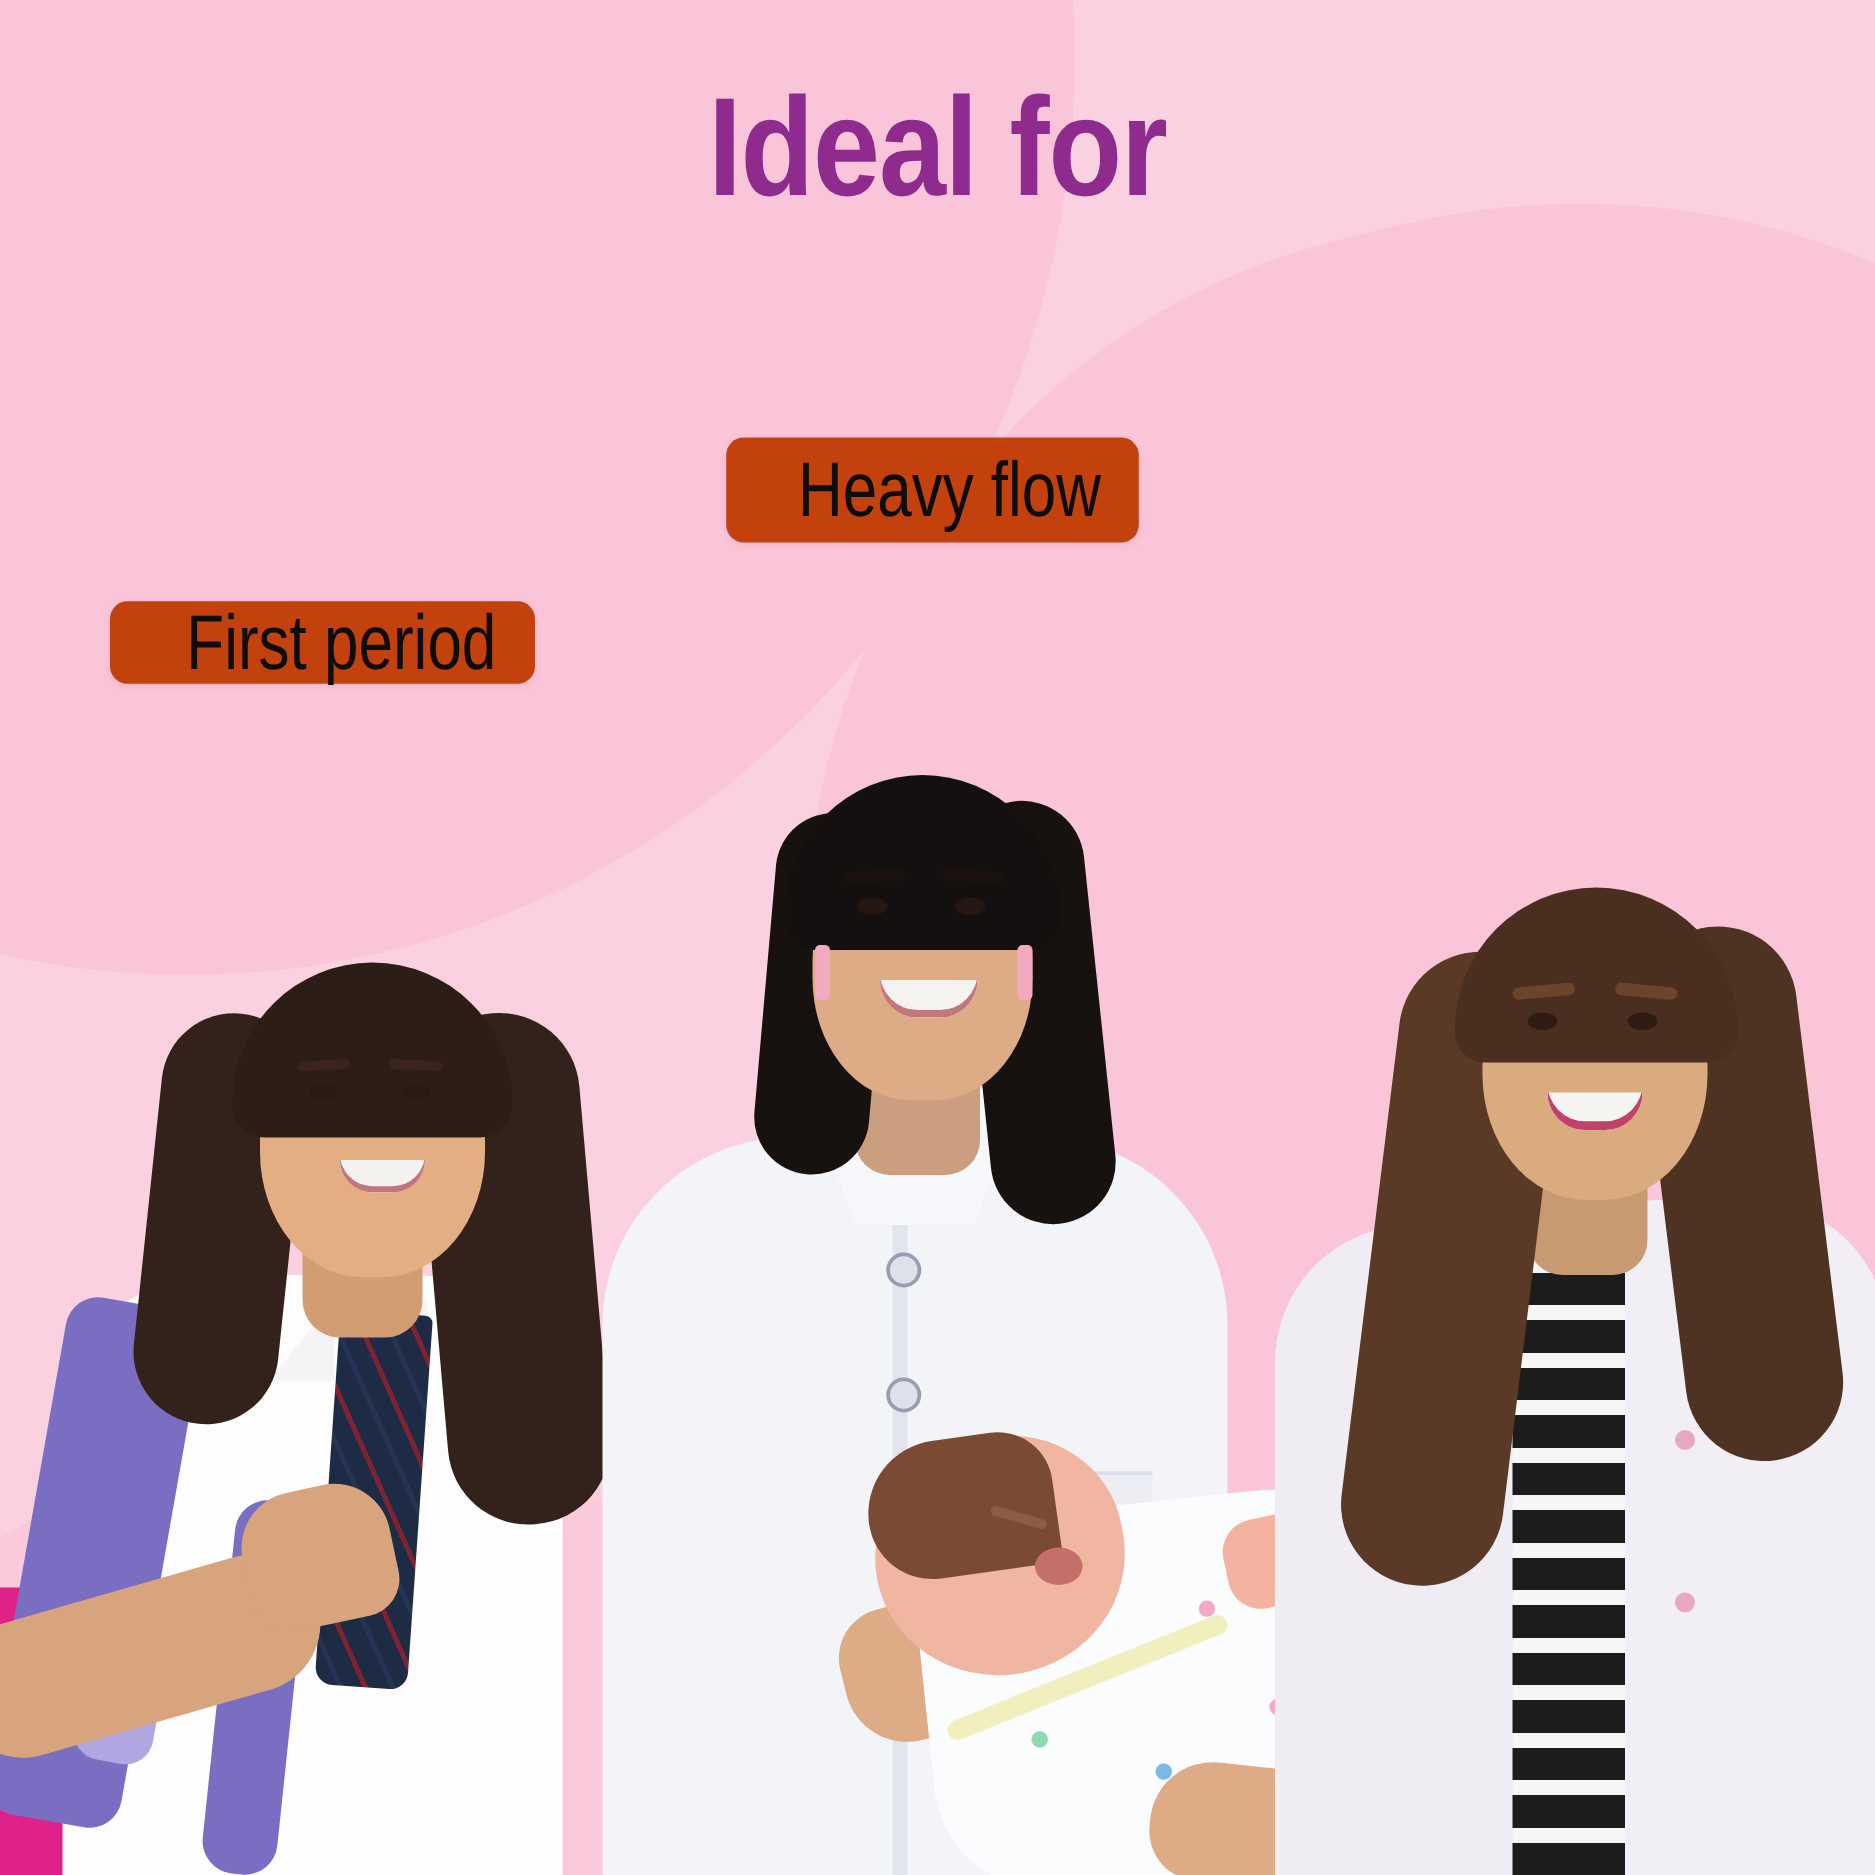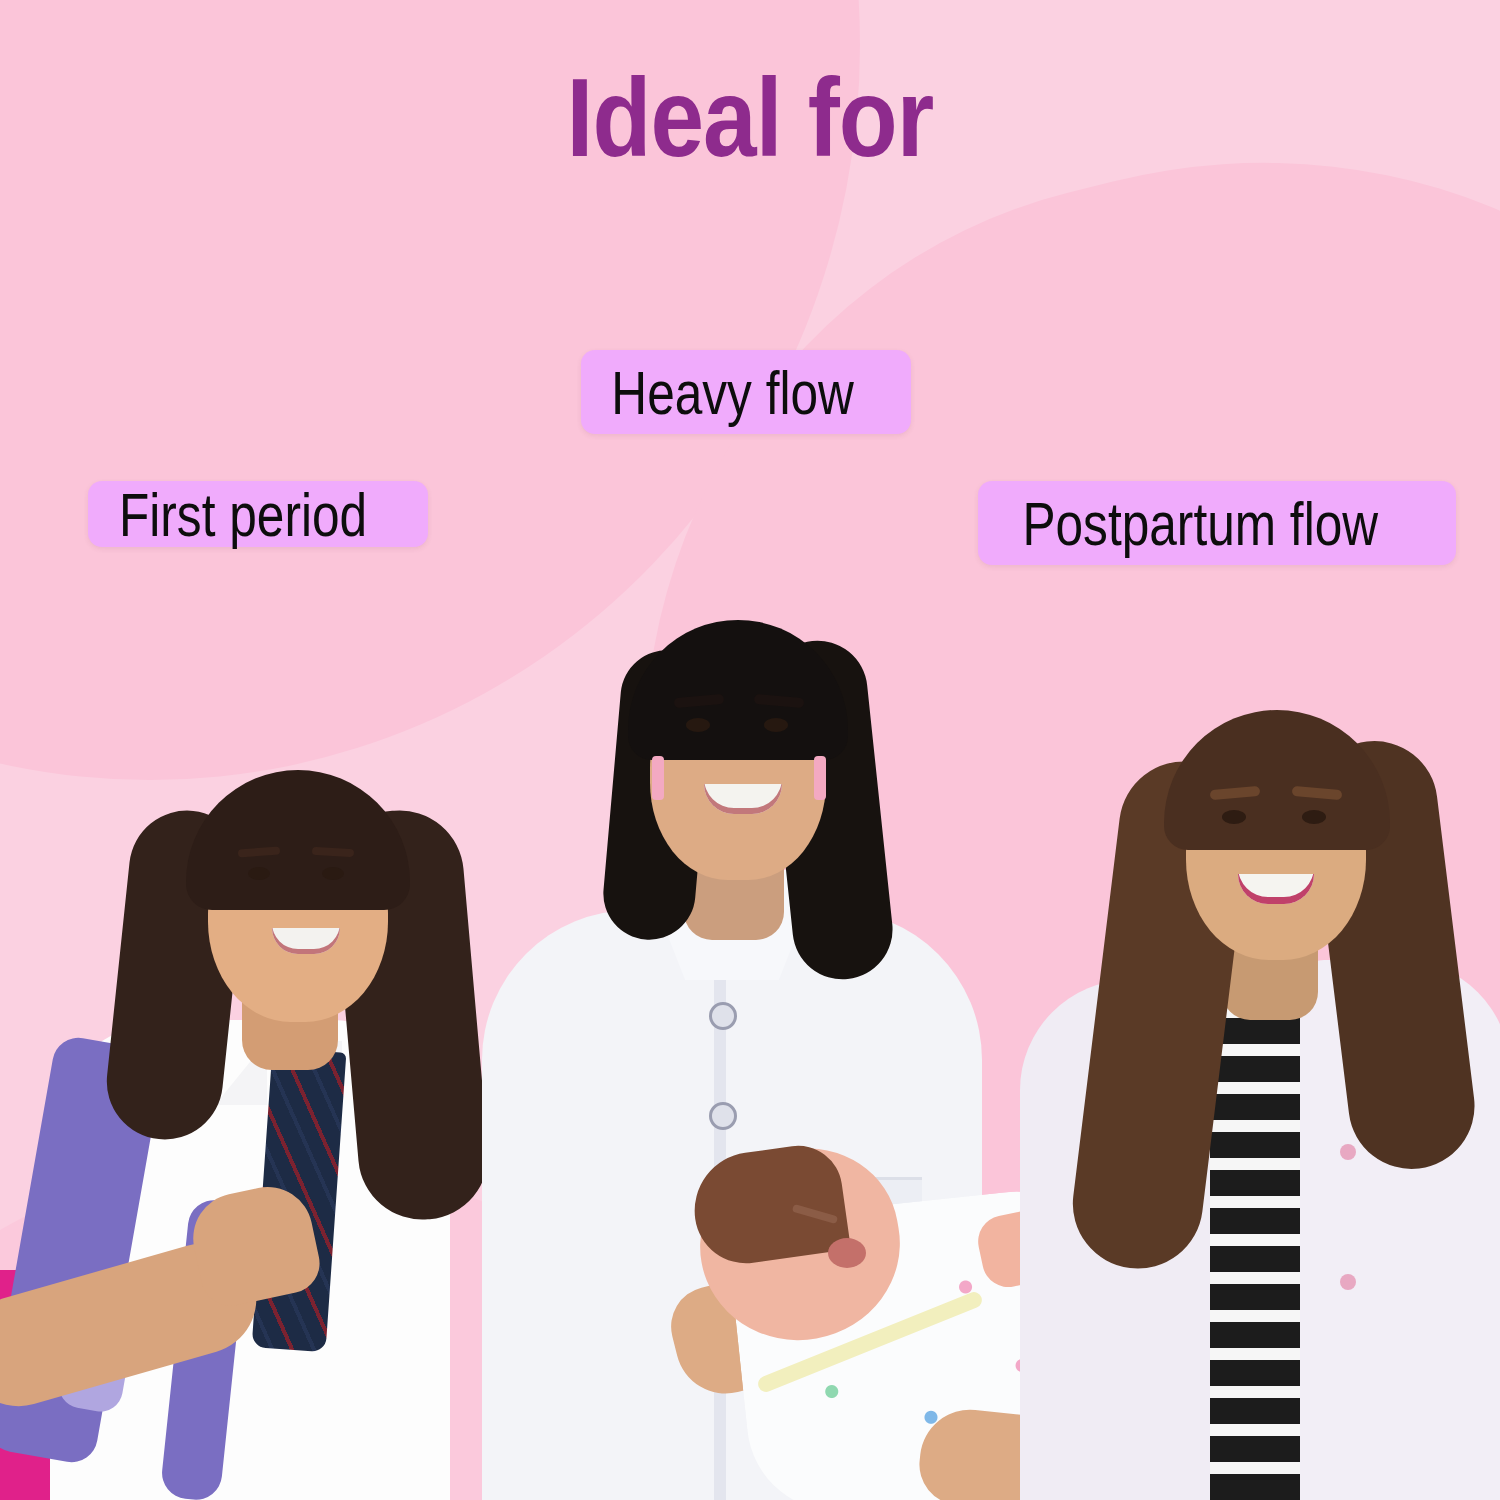--- a/index.html
+++ b/index.html
@@ -66,25 +66,25 @@
     letter-spacing: -1px;
     color: #8e2b8d;
     transform: scaleX(0.86);
     transform-origin: center top;
     white-space: nowrap;
   }
 
   
   .badge {
     position: absolute;
-    background: #f0abfc;
+    background: #c2410c;
     border-radius: 14px;
     display: flex;
     align-items: center;
-    justify-content: flex-start;
+    justify-content: flex-end;
     box-shadow: 0 2px 5px rgba(120, 60, 90, 0.10);
   }
   .badge span {
     font-family: "Liberation Sans Narrow", "Liberation Sans", sans-serif;
     font-weight: 400;
     color: #0d0d0d;
     white-space: nowrap;
     transform: scaleX(0.80);
     display: inline-block;
   }
@@ -480,17 +480,14 @@
     <div class="eye r"></div>
     <div class="smile"></div>
   </div>
 
   <div class="badge" id="badge-first">
     <span>First period</span>
   </div>
   <div class="badge" id="badge-heavy">
     <span>Heavy flow</span>
   </div>
-  <div class="badge" id="badge-post">
-    <span>Postpartum flow</span>
-  </div>
 
 </div>
 
 </body></html>

